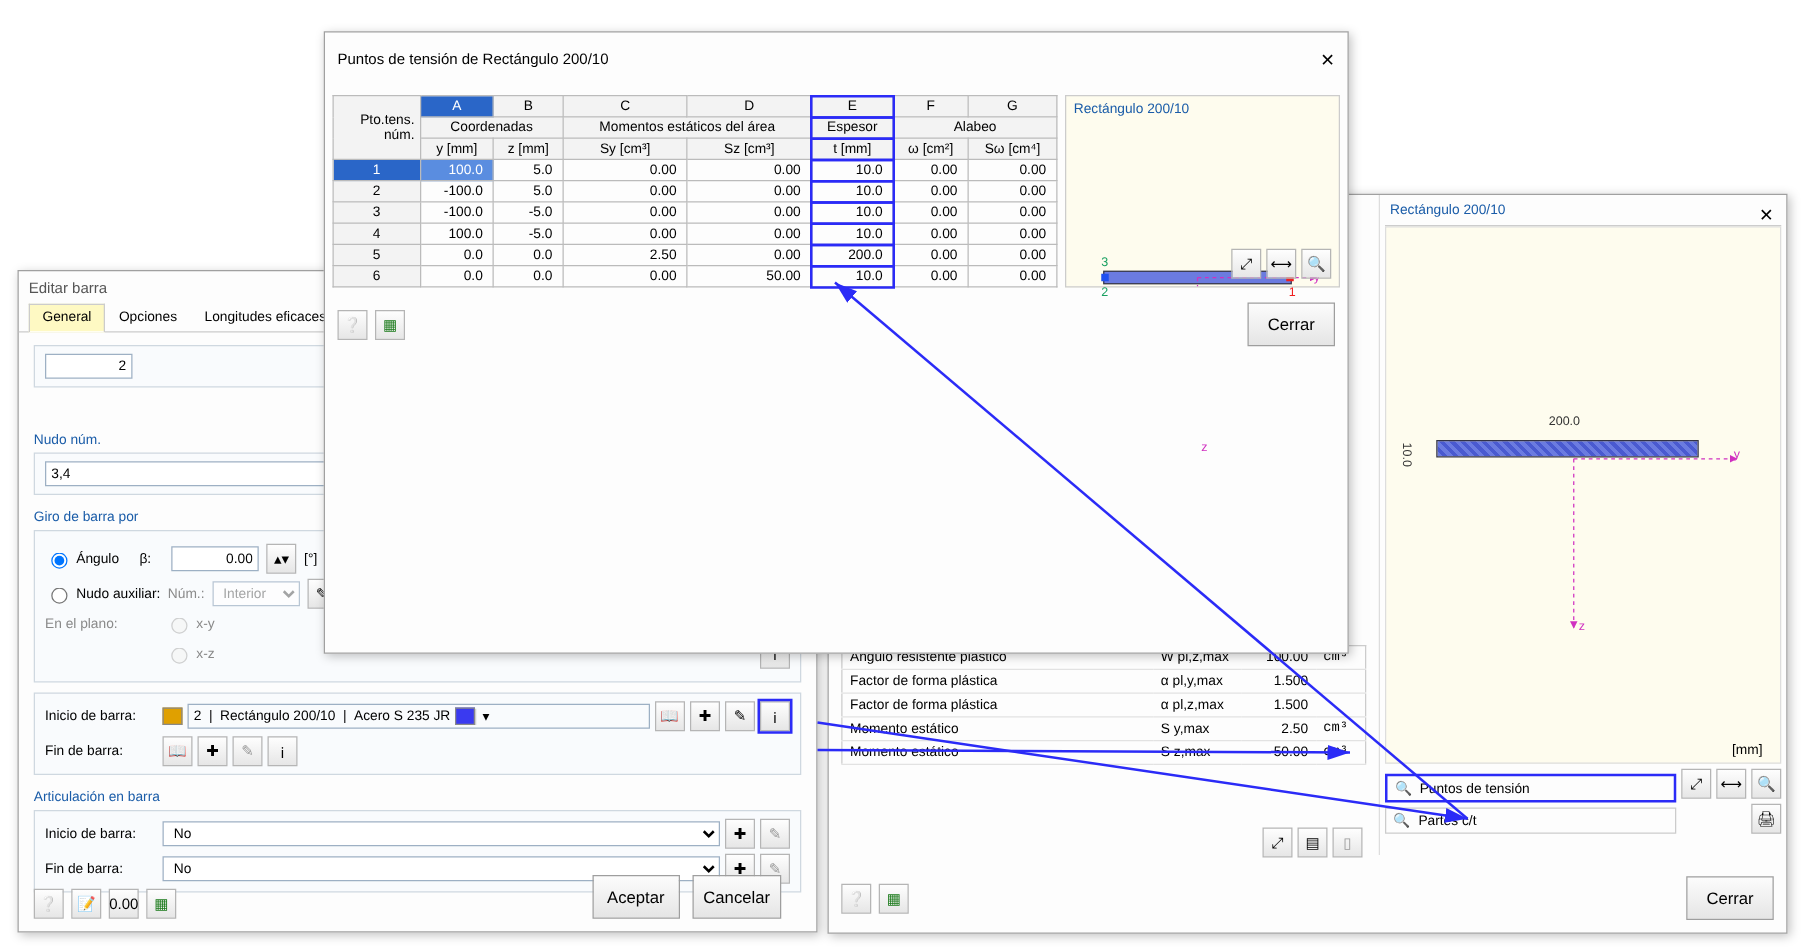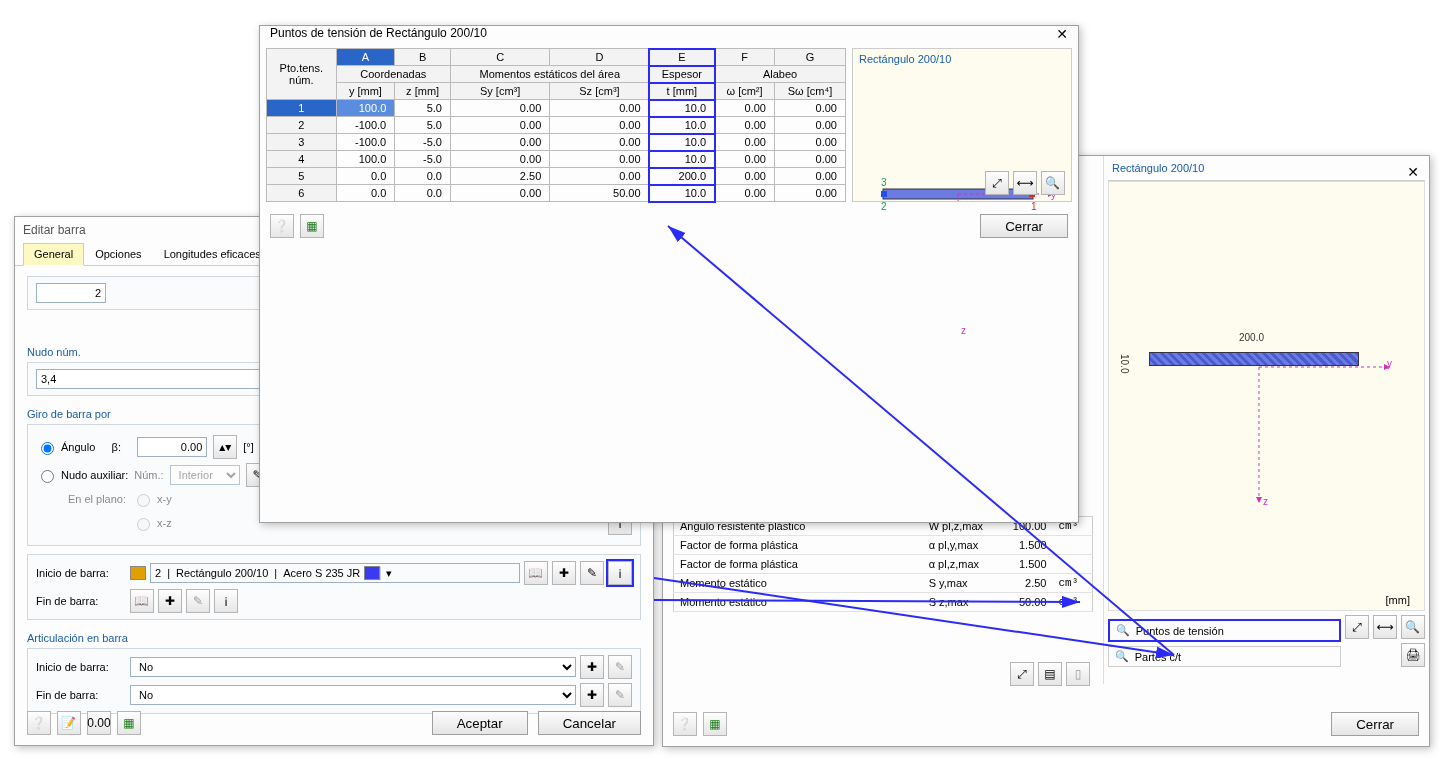--- a/index.html
+++ b/index.html
@@ -42,24 +42,24 @@
     font-size: 12px; cursor: pointer;
   }
   .radio { display: inline-flex; align-items: center; gap: 4px; }
   .section-row { display: flex; align-items: center; gap: 4px; }
   .section-label { width: 90px; }
   .section-color { width: 16px; height: 14px; background: #e0a000; border: 1px solid #888; }
   .section-input { flex: 1; border: 1px solid #9db0c4; height: 20px; padding: 2px 4px; display: flex; align-items: center; }
   .section-chip { width: 16px; height: 14px; background: #3a3af0; border: 1px solid #888; margin-left: 4px; }
   .section-dd { width: 16px; text-align: center; border-left: 1px solid #ccc; }
   .btn {
-    min-width: 70px; height: 24px; border: 1px solid #9e9e9e;
-    background: linear-gradient(#fcfcfc,#e5e5e5); padding: 3px 24px; cursor: pointer;
-  }
-  .bottom-btns { position: absolute; right: 12px; bottom: 10px; display: flex; gap: 10px; }
+    min-width: 70px; height: 35px; border: 1px solid #9e9e9e;
+    background: linear-gradient(#fcfcfc,#e5e5e5); padding: 3px 8px; cursor: pointer;
+  }
+  .bottom-btns { position: absolute; right: 28px; bottom: 10px; display: flex; gap: 10px; }
   .bottom-left-icons { position: absolute; left: 12px; bottom: 10px; display: flex; gap: 6px; }
   .muted { color: #8a8a8a; }
 
   
   #info-win { left: 662px; top: 155px; width: 768px; height: 592px; }
   #info-close { position: absolute; right: 10px; top: 8px; font-size: 14px; cursor: pointer; }
   .info-body { display: flex; height: calc(100% - 62px); }
   .info-left { width: 440px; padding: 30px 10px 10px; }
   .prop-table { border: 1px solid #ccc; width: 100%; border-collapse: collapse; }
   .prop-table td { border-bottom: 1px solid #e2e2e2; padding: 3px 6px; }
@@ -70,21 +70,21 @@
   .info-right { flex: 1; border-left: 1px solid #ddd; padding: 0 4px; position: relative; }
   .preview-title { color: #1a5ca8; padding: 6px 4px; border-bottom: 1px solid #ccc; }
   .preview-area { height: 430px; background: #fefcee; position: relative; border: 1px solid #ddd; }
   .mm-lbl { position: absolute; right: 14px; bottom: 4px; }
   .toggle-row { display: flex; align-items: center; gap: 6px; border: 1px solid #ccc; padding: 3px 6px; margin: 4px 0; }
   .toggle-row.hi { border: 2px solid #2b2bf7; }
   .info-footer { position: absolute; bottom: 10px; left: 10px; right: 10px; display: flex; justify-content: space-between; align-items: center; }
 
   
   #puntos-win { left: 259px; top: 25px; width: 820px; height: 498px; z-index: 5; }
-  .dlg-title { display: flex; justify-content: space-between; padding: 0 10px; font-size: 12px; }
+  .dlg-title { display: flex; justify-content: space-between; padding: 14px 10px; font-size: 12px; }
   .dlg-close { cursor: pointer; font-size: 14px; }
   .dlg-body { display: flex; padding: 6px; gap: 6px; }
   .tbl-wrap { width: 580px; }
   .grid { width: 100%; border-collapse: collapse; }
   .grid th, .grid td { border: 1px solid #bbb; padding: 2px 4px; text-align: center; font-weight: normal; }
   .grid th { background: #f3f3f3; }
   .grid .colhead.sel { background: #2a66c8; color: #fff; }
   .grid .rowhead.sel { background: #2a66c8; color: #fff; }
   .grid td.val { text-align: right; padding-right: 8px; }
   .grid td.cell-sel { background: #5a8de0; color: #fff; }
@@ -154,21 +154,21 @@
         <label class="radio">
             <input type="radio" style="">
             <span>Nudo auxiliar:</span>
           </label>
         <span class="muted">Núm.:</span>
         <select class="sel" style="width:70px;" disabled=""><option>Interior</option></select>
         <span class="icon-btn">✎</span>
         <span class="icon-btn">⬚</span>
       </div>
       <div class="row">
-        <span class="muted" style="width:90px;text-align:right;">En el plano:</span>
+        <span class="muted" style="width:90px;">En el plano:</span>
         <label class="radio muted">
             <input type="radio" disabled="" style="">
             <span>x-y</span>
           </label>
       </div>
       <div class="row">
         <span style="width:90px;"></span>
         <label class="radio muted">
             <input type="radio" disabled="" style="">
             <span>x-z</span>
@@ -334,21 +334,21 @@
 <div id="puntos-win" class="window">
   <div class="dlg-title">
     <span>Puntos de tensión de Rectángulo 200/10</span>
     <span class="dlg-close">✕</span>
   </div>
   <div class="dlg-body">
     <div class="tbl-wrap">
       <table class="grid">
         <thead>
           <tr>
-            <th rowspan="3" style="white-space:pre-line;">Pto.tens.
+            <th rowspan="3" style="white-space:pre-line;text-align:right;">Pto.tens.
 núm.</th>
             <th class="colhead sel">A</th>
             <th class="colhead">B</th>
             <th class="colhead">C</th>
             <th class="colhead">D</th>
             <th class="colhead col-espesor-box">E</th>
             <th class="colhead">F</th>
             <th class="colhead">G</th>
           </tr>
           <tr>

